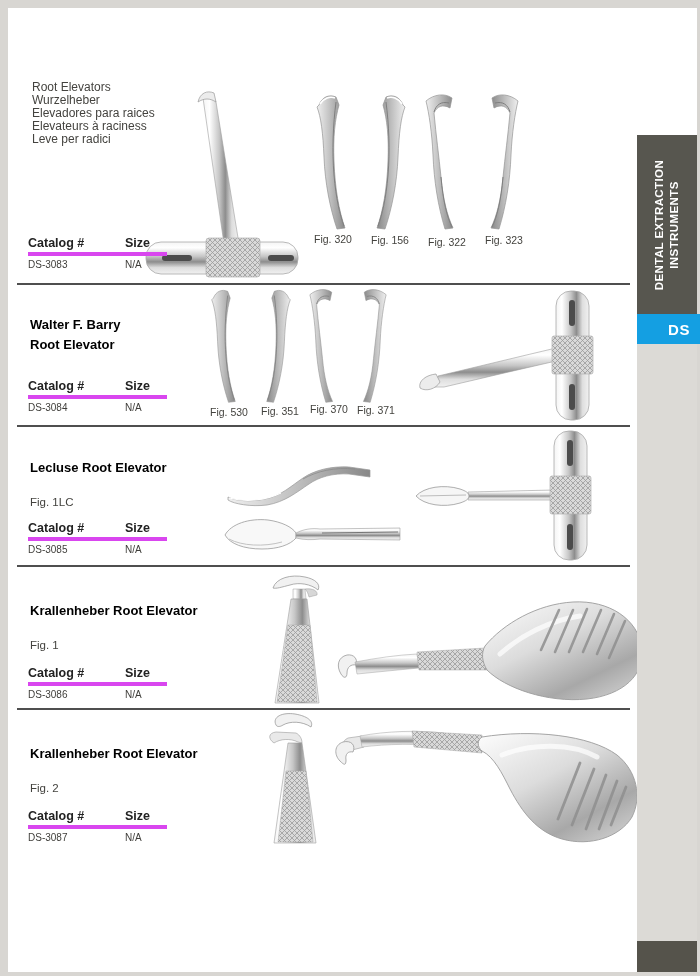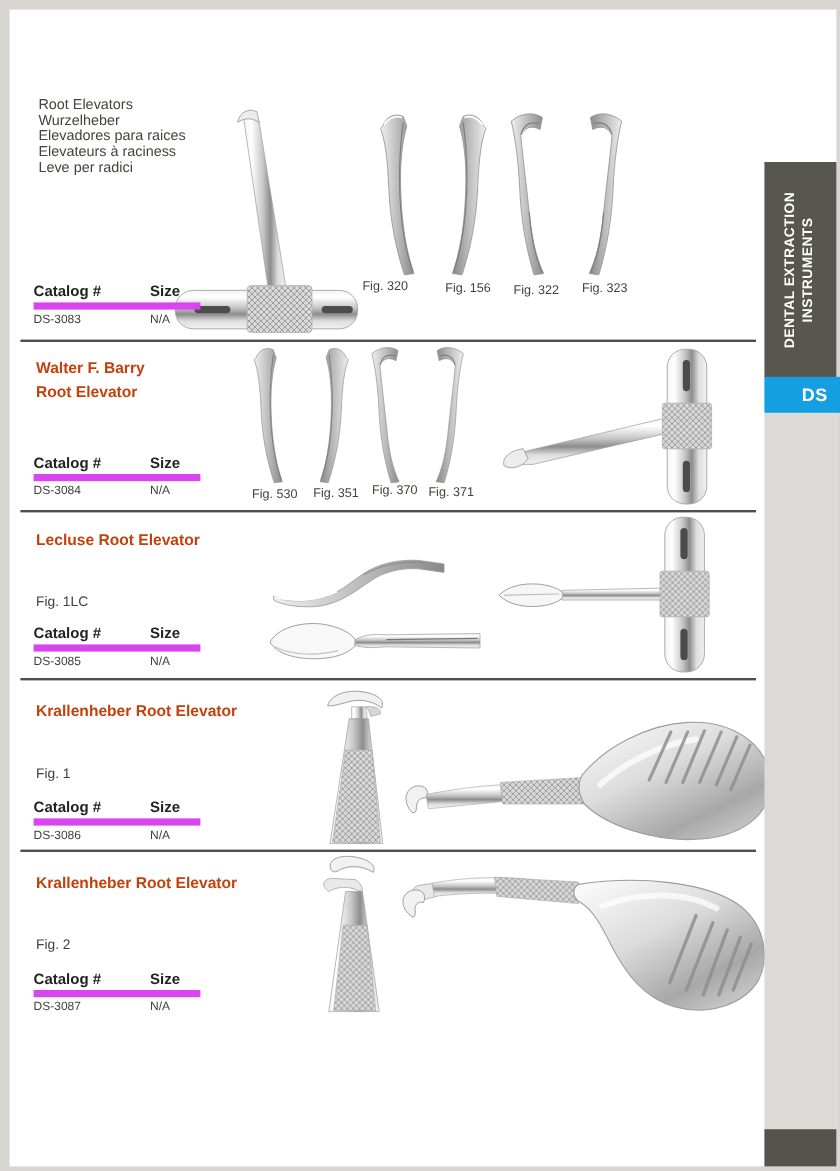--- a/index.html
+++ b/index.html
@@ -25,29 +25,29 @@
   .side-tab-inner span{display:block;}
   .side-badge{
     position:absolute;left:637px;top:314px;width:84px;height:30px;background:#149fe2;
     display:flex;align-items:center;justify-content:center;
     color:#fff;font-weight:bold;font-size:15px;letter-spacing:.5px;
   }
   .side-foot{position:absolute;left:637px;top:941px;width:60px;height:31px;background:#55534b;}
 
   
   .intro{position:absolute;left:32px;top:81px;font-size:12px;line-height:13px;color:#44433f;}
-  .sec-title{position:absolute;font-size:13px;font-weight:bold;color:#c2410c;line-height:20px;}
+  .sec-title{position:absolute;font-size:13px;font-weight:bold;color:#000000;line-height:20px;margin-top:18px;}
   .sec-fig{position:absolute;font-size:11.5px;color:#44433f;margin-top:36px;}
   .caption{position:absolute;font-size:13.5px;font-weight:bold;color:#232323;}
   .fig-label{position:absolute;font-size:10.5px;color:#44433f;}
 
   .catalog{position:absolute;display:flex;}
   .cat-col{width:97px;}
   .cat-col.size-col{width:42px;}
-  .cat-label{font-size:12.5px;font-weight:bold;color:#232323;border-bottom:6px solid #d946ef;padding-bottom:2px;}
+  .cat-label{font-size:12.5px;font-weight:bold;color:#232323;border-bottom:4px solid #d946ef;padding-bottom:2px;}
   .cat-value{font-size:10px;color:#3f3e3a;padding-top:3px;}
 
   .divider{position:absolute;left:17px;width:613px;height:2px;background:#4f4f4f;}
 
   .inst{position:absolute;}
 </style>
 </head>
 <body>
 
 <div class="canvas">
@@ -122,21 +122,21 @@
     <path d="M4,8 C12,1 23,0 30,5 L28,15 C21,11 15,13 12,20 C14,42 17,64 19,84 C21,106 25,122 31,135 L23,136 C16,113 12,88 11,62 C10,40 7,20 4,8 Z" fill="url(#gBlade)" stroke="#949494" stroke-width="0.7"></path>
     <path d="M27,10 C19,8 14,12 12,19 M19,84 C21,108 25,124 30,134" stroke="#7f7f7f" fill="none" stroke-width="1"></path>
   </svg>
   <svg class="inst" style="left:478px;top:93px" width="44" height="138" viewBox="0 0 44 138">
     <g transform="translate(44,0) scale(-1,1)">
       <path d="M4,8 C12,1 23,0 30,5 L28,15 C21,11 15,13 12,20 C14,42 17,64 19,84 C21,106 25,122 31,135 L23,136 C16,113 12,88 11,62 C10,40 7,20 4,8 Z" fill="url(#gBlade)" stroke="#949494" stroke-width="0.7"></path>
       <path d="M27,10 C19,8 14,12 12,19 M19,84 C21,108 25,124 30,134" stroke="#7f7f7f" fill="none" stroke-width="1"></path>
     </g>
   </svg>
 
-  <span class="fig-label" style="left:302px;top:233px">Fig. 320</span>
+  <span class="fig-label" style="left:314px;top:233px">Fig. 320</span>
   <span class="fig-label" style="left:371px;top:234px">Fig. 156</span>
   <span class="fig-label" style="left:428px;top:236px">Fig. 322</span>
   <span class="fig-label" style="left:485px;top:234px">Fig. 323</span>
 
 
   <div class="catalog" style="left:28px;top:236px">
     <div class="cat-col">
       <div class="cat-label">Catalog #</div>
       <div class="cat-value">DS-3083</div>
     </div>

